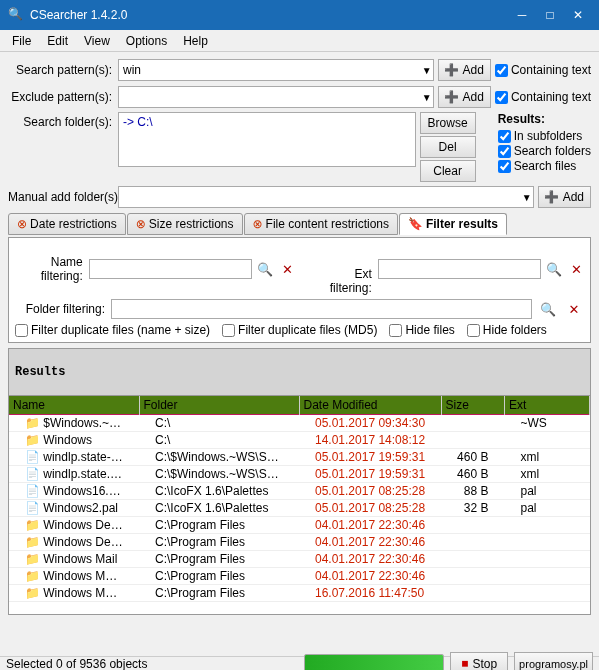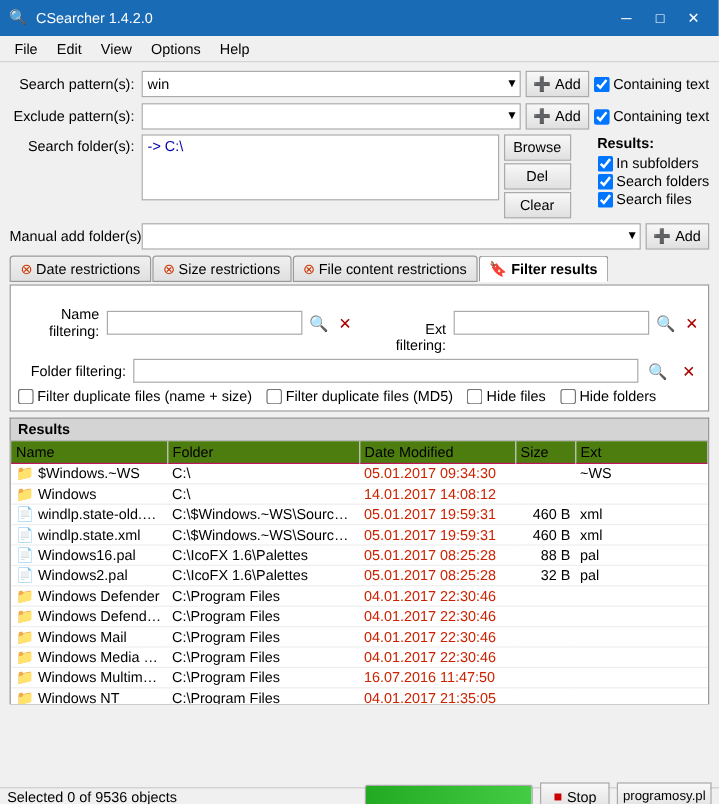--- a/index.html
+++ b/index.html
@@ -204,25 +204,26 @@
       gap: 12px;
       margin-top: 2px;
     }
 
     
     .results-section {
       margin-top: 5px;
     }
     .results-header {
       background: #d4d4d4;
-      padding: 2px 6px;
+      padding: 16px 6px;
       font-weight: bold;
       font-size: 12px;
       border: 1px solid #999;
       border-bottom: none;
+      font-family: Liberation Mono, monospace;
     }
     .results-table-wrap {
       border: 1px solid #999;
       background: white;
       overflow-y: auto;
       height: 220px;
       position: relative;
     }
     table {
       width: 100%;
@@ -237,21 +238,21 @@
       padding: 2px 4px;
       text-align: left;
       border-right: 1px solid #ccc;
       font-weight: normal;
       cursor: pointer;
       white-space: nowrap;
       user-select: none;
     }
     tbody tr { cursor: default; }
     tbody td {
-      padding: 1px 4px;
+      padding: 1px 16px;
       border-bottom: 1px solid #eee;
       white-space: nowrap;
       overflow: hidden;
       text-overflow: ellipsis;
     }
     td.name-col { max-width: 130px; }
     td.folder-col { max-width: 160px; }
     td.date-col { color: #cc2200; white-space: nowrap; }
     td.size-col { text-align: right; }
 
@@ -587,30 +588,20 @@
             <tr>
     <td class="name-col">
       <span style="color:#f0a800;">📁</span>
       Windows Multimedia Pla...
     </td>
     <td class="folder-col">C:\Program Files</td>
     <td class="date-col">16.07.2016 11:47:50</td>
     <td class="size-col"></td>
     <td></td>
   </tr>
-            <tr>
-    <td class="name-col">
-      <span style="color:#f0a800;">📁</span>
-      Windows NT
-    </td>
-    <td class="folder-col">C:\Program Files</td>
-    <td class="date-col">04.01.2017 21:35:05</td>
-    <td class="size-col"></td>
-    <td></td>
-  </tr>
           </tbody>
       </table>
     </div>
   </div>
 
 </div>
 
 <div class="bottom-bar">
   <span class="status-text">Selected 0 of 9536 objects</span>
   <div class="progress-bar-wrap">

